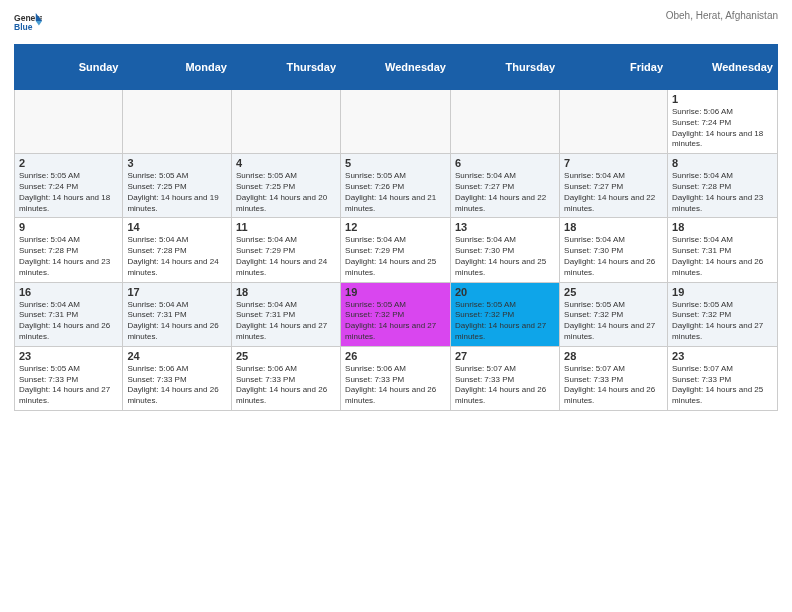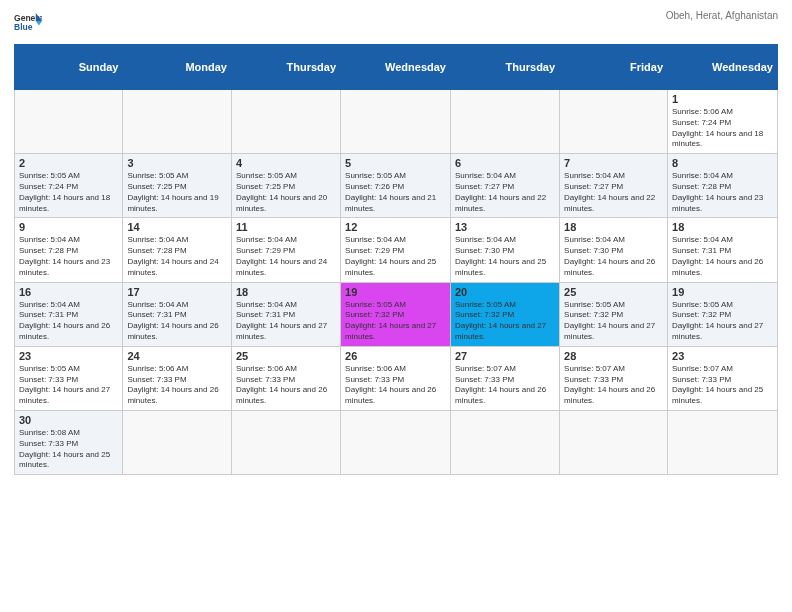--- a/index.html
+++ b/index.html
@@ -291,29 +291,15 @@
 Sunset: 7:33 PM
 Daylight: 14 hours and 26 minutes.</div>
           </td>
           <td>
             <span class="day-num">23</span>
             <div class="day-info" style="white-space: pre-line;">Sunrise: 5:07 AM
 Sunset: 7:33 PM
 Daylight: 14 hours and 25 minutes.</div>
           </td>
         </tr>
-        <tr>
-          <td style="background: rgb(240, 244, 248);">
-            <span class="day-num">30</span>
-            <div class="day-info" style="white-space: pre-line;">Sunrise: 5:08 AM
-Sunset: 7:33 PM
-Daylight: 14 hours and 25 minutes.</div>
-          </td>
-          <td style="background: rgb(248, 248, 248);"></td>
-          <td style="background: rgb(248, 248, 248);"></td>
-          <td style="background: rgb(248, 248, 248);"></td>
-          <td style="background: rgb(248, 248, 248);"></td>
-          <td style="background: rgb(248, 248, 248);"></td>
-          <td style="background: rgb(248, 248, 248);"></td>
-        </tr>
       </tbody>
   </table>
 </div>
 
 </body></html>

